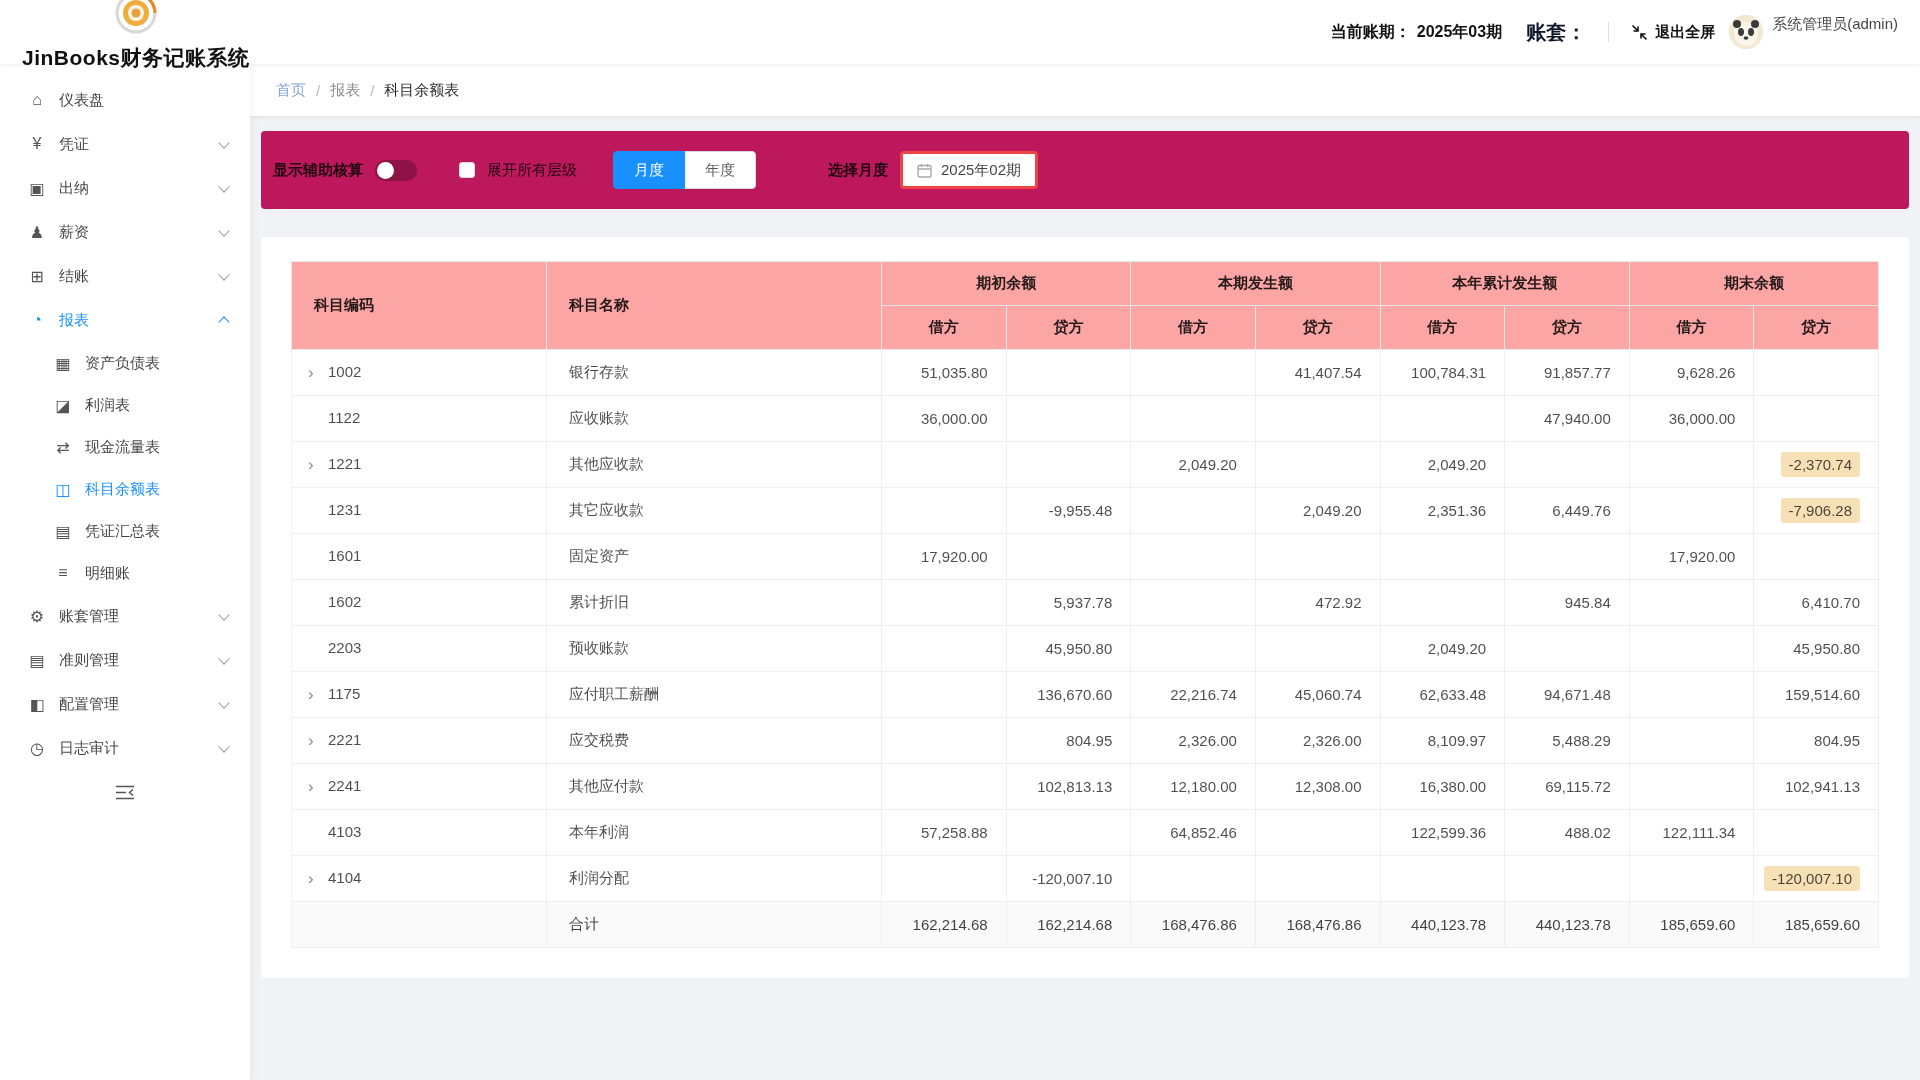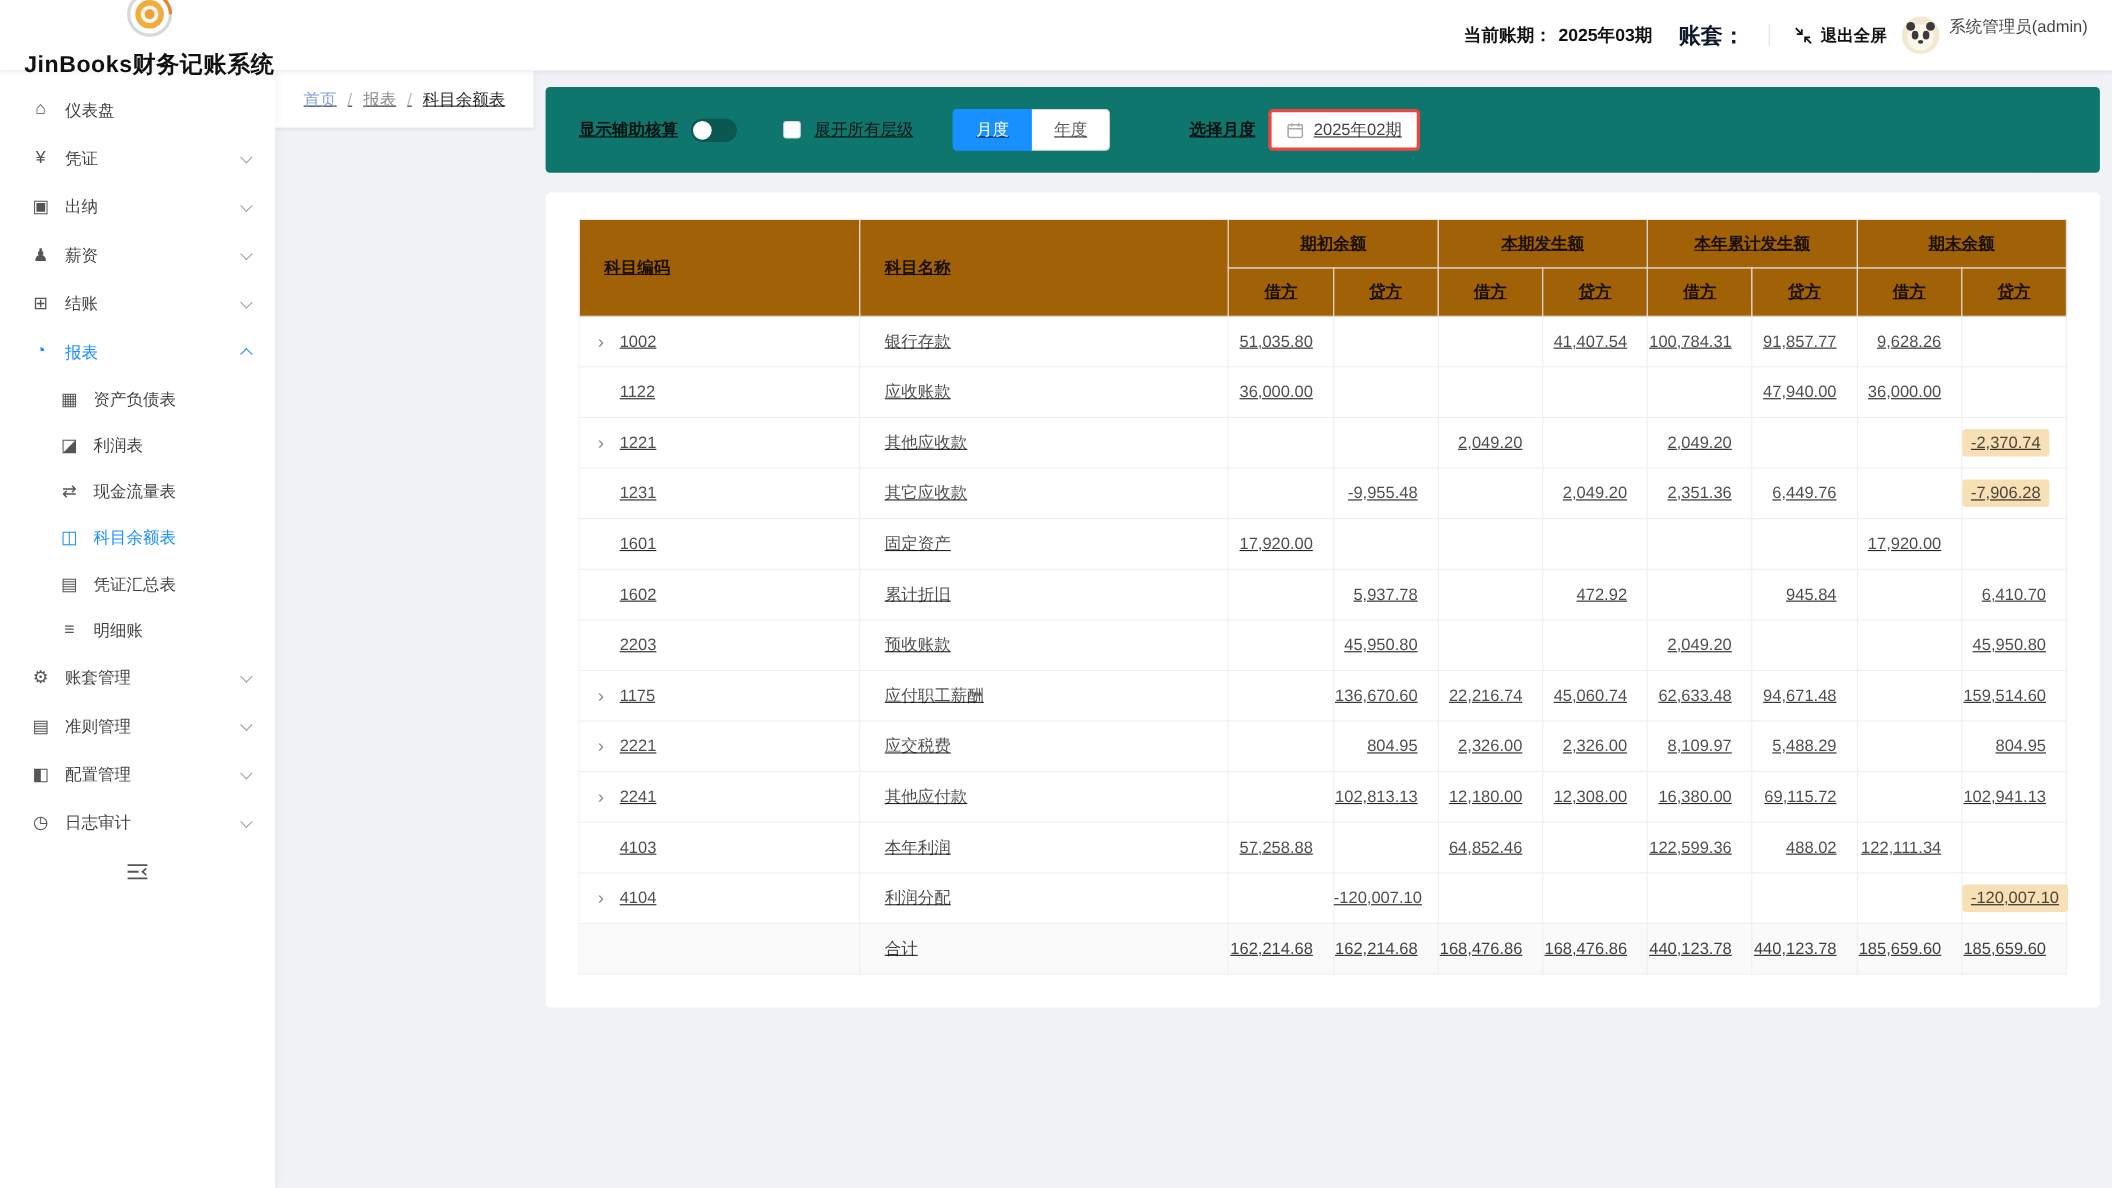--- a/index.html
+++ b/index.html
@@ -51,36 +51,36 @@
     margin-left:auto; width:8px; height:8px;
     border-right:1.6px solid #9aa0a6; border-bottom:1.6px solid #9aa0a6;
     transform:rotate(45deg); margin-top:-3px;
   }
   .menu-item .mi-chevron.up { transform:rotate(-135deg); margin-top:4px; }
   .menu-item.active, .menu-item.active .mi-icon { color:#1890ff; }
   .menu-item.active .mi-chevron { border-color:#1890ff; }
   .menu-item.sub { height:42px; padding-left:52px; font-size:15px; }
   .fold-btn { margin-top:14px; display:flex; justify-content:center; cursor:pointer; }
 
-  .content-col { flex:1; display:flex; flex-direction:row; min-width:0;text-decoration:underline; }
+  .content-col { flex:1; display:flex; flex-direction:column; min-width:0; }
   .breadcrumb-bar {
     background:#fff; height:52px; display:flex; align-items:center; padding:0 26px;
     box-shadow:0 1px 4px rgba(0,21,41,.08); gap:10px; font-size:15px;
   }
   .bc-home { color:#84a4d4; cursor:pointer; }
   .bc-sep { color:#b8b8b8; }
   .bc-mid { color:#8c8c8c; }
   .bc-cur { color:rgba(0,0,0,.85); }
 
   .content { flex:1; padding:15px 11px; overflow:hidden; }
 
   
   .filter-card {
-    background:#0f766e; border-radius:4px; padding:20px 30px; display:flex; align-items:center;
-    margin-bottom:18px;
+    background:#be185d; border-radius:4px; padding:20px 12px; display:flex; align-items:center;
+    margin-bottom:28px;
   }
   .fgroup { display:flex; align-items:center; gap:12px; }
   .flabel { font-size:15px; color:rgba(0,0,0,.85); }
   .flabel.bold { font-weight:bold; }
   .switch {
     width:42px; height:21px; border-radius:11px; background:rgba(0,0,0,.25);
     position:relative; cursor:pointer; flex:none;
   }
   .switch .knob { position:absolute; top:2px; left:2px; width:17px; height:17px; border-radius:50%; background:#fff; }
   .checkbox { width:16px; height:16px; border:1px solid #d9d9d9; border-radius:3px; background:#fff; cursor:pointer; flex:none; }
@@ -103,21 +103,21 @@
 
   
   .table-card { background:#fff; border-radius:4px; padding:24px 30px 30px; }
   .table-toolbar { display:flex; justify-content:flex-end; margin-bottom:18px; }
   .export-btn {
     height:38px; padding:0 20px; border:1px solid #d9d9d9; border-radius:4px; background:#fff;
     font-size:15px; color:rgba(0,0,0,.75); cursor:pointer; font-family:inherit;
   }
   table.report { width:100%; border-collapse:collapse; table-layout:fixed; font-size:15px; }
   .report th {
-    background:#a16207; border:1px solid #e8e8e8; height:44px;
+    background:#fca5a5; border:1px solid #e8e8e8; height:44px;
     font-weight:bold; color:rgba(0,0,0,.85); text-align:center; font-size:15px;
   }
   .report th.th-code, .report th.th-name { text-align:left; padding-left:22px; }
   .report td { border:1px solid #efefef; border-left-color:#f2f2f2; height:46px; color:rgba(0,0,0,.70); }
   .report td.td-code { padding-left:16px; }
   .report td.td-name { padding-left:22px; }
   .report td.td-num { text-align:right; padding-right:18px; }
   .caret { display:inline-block; width:20px; color:#8c8c8c; font-size:17px; cursor:pointer; vertical-align:-1px; }
   .caret.hidden { visibility:hidden; }
   .hl { background:#f7dfb6; padding:4px 8px; border-radius:3px; }

